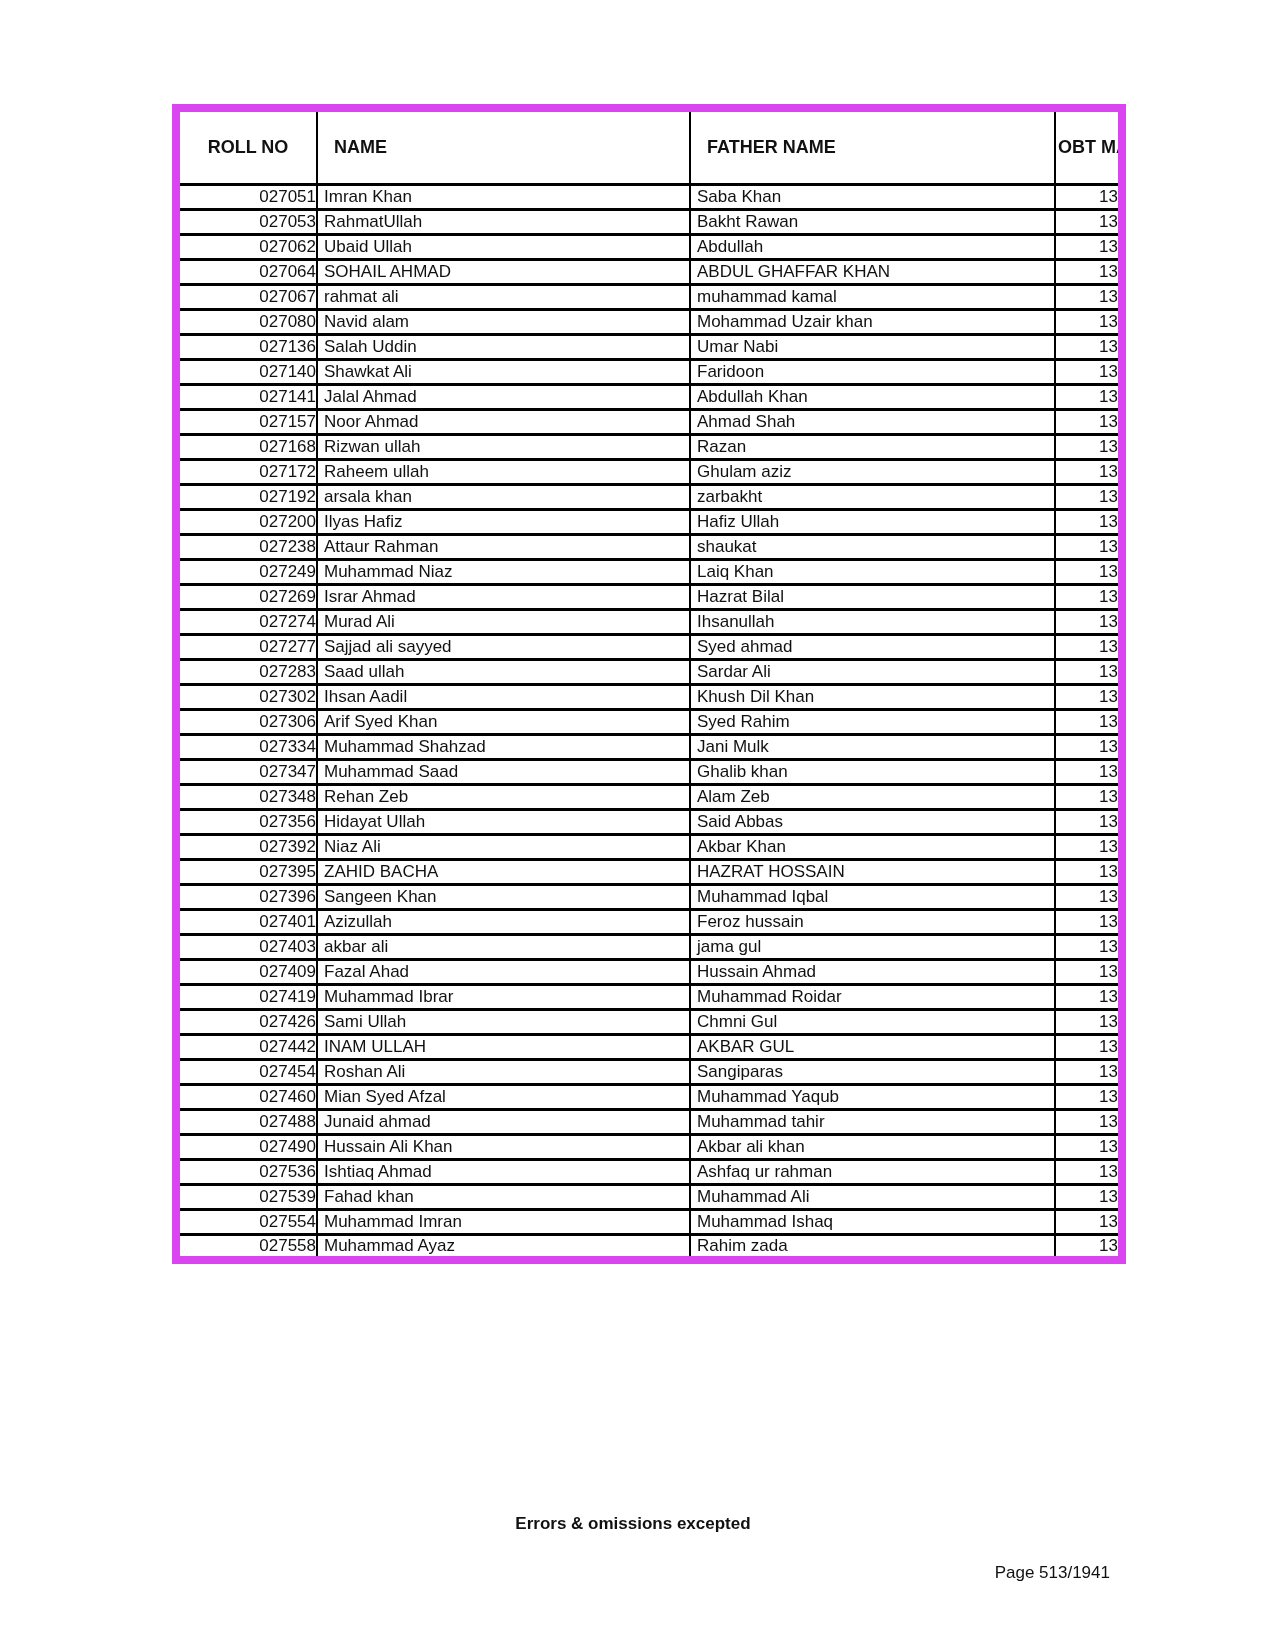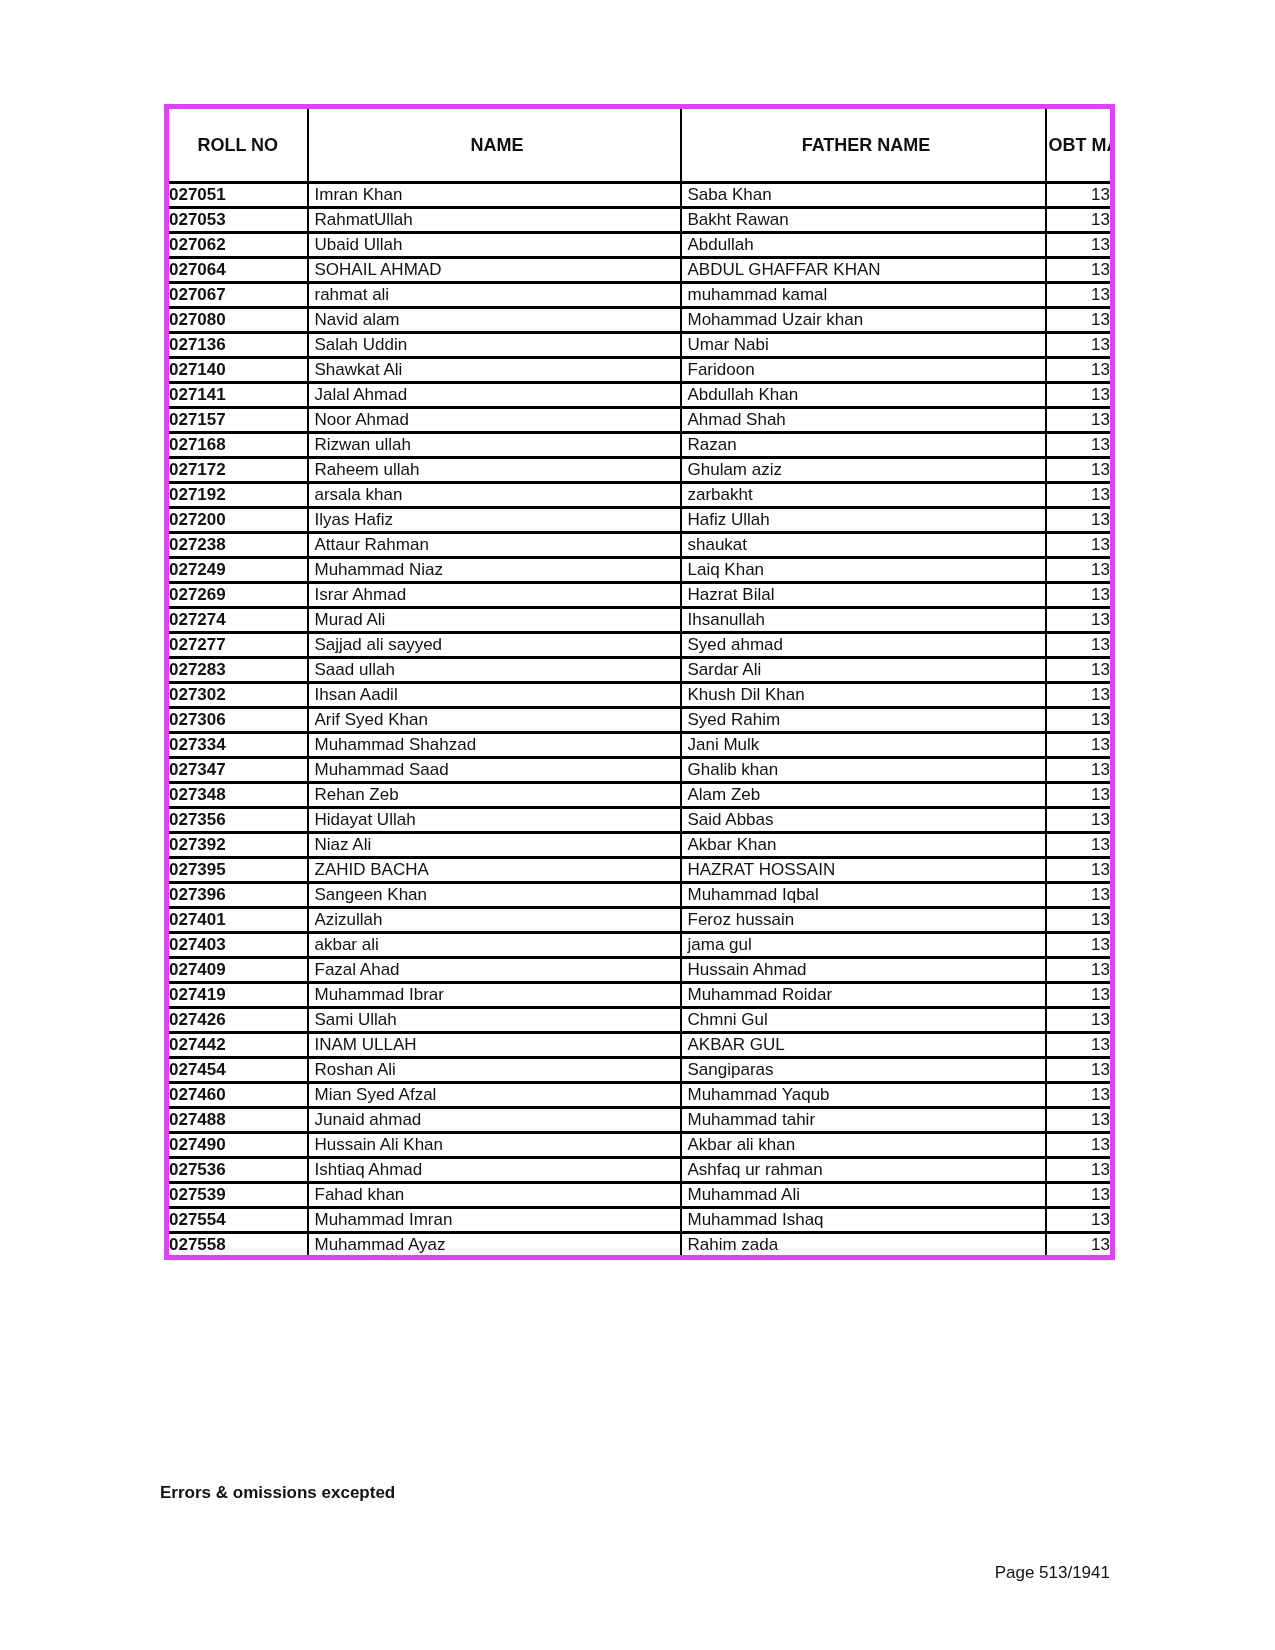--- a/index.html
+++ b/index.html
@@ -10,59 +10,59 @@
   }
   .sheet {
     position: relative;
     width: 1275px;
     height: 1650px;
     background: #ffffff;
     overflow: hidden;
   }
   table.marks-table {
     position: absolute;
-    left: 164px;
+    left: 172px;
     top: 104px;
     width: 946px;
     border-collapse: collapse;
     table-layout: fixed;
-    border: 5px solid #d946ef;
+    border: 8px solid #d946ef;
   }
   table.marks-table th,
   table.marks-table td {
     border-left: 2px solid #000000;
     border-right: 2px solid #000000;
     border-top: 3px solid #000000;
     border-bottom: 3px solid #000000;
     overflow: hidden;
     white-space: nowrap;
   }
   table.marks-table th {
     height: 76px;
     font-size: 18px;
     font-weight: bold;
     vertical-align: middle;
   }
   th.c-roll { text-align: center; }
-  th.c-name, th.c-father { text-align: center; padding-left: 6px; }
+  th.c-name, th.c-father { text-align: left; padding-left: 16px; }
   th.c-obt { text-align: center; white-space: normal; line-height: 1.25; padding: 0 2px; }
   table.marks-table td {
     height: 25px;
     font-size: 17px;
     vertical-align: middle;
   }
-  td.c-roll { text-align: left; font-weight: bold; font-size: 16.5px; }
+  td.c-roll { text-align: right; font-weight: normal; font-size: 16.5px; }
   td.c-name, td.c-father { text-align: left; padding-left: 6px; }
   td.c-obt { text-align: right; font-size: 16.5px; }
   .footer-note {
     position: absolute;
-    top: 1483px;
+    top: 1514px;
     left: 160px;
     width: 946px;
-    text-align: left;
+    text-align: center;
     font-size: 17px;
     font-weight: bold;
   }
   .page-number {
     position: absolute;
     top: 1563px;
     right: 165px;
     font-size: 17px;
     font-weight: normal;
     margin-left: 28px;

